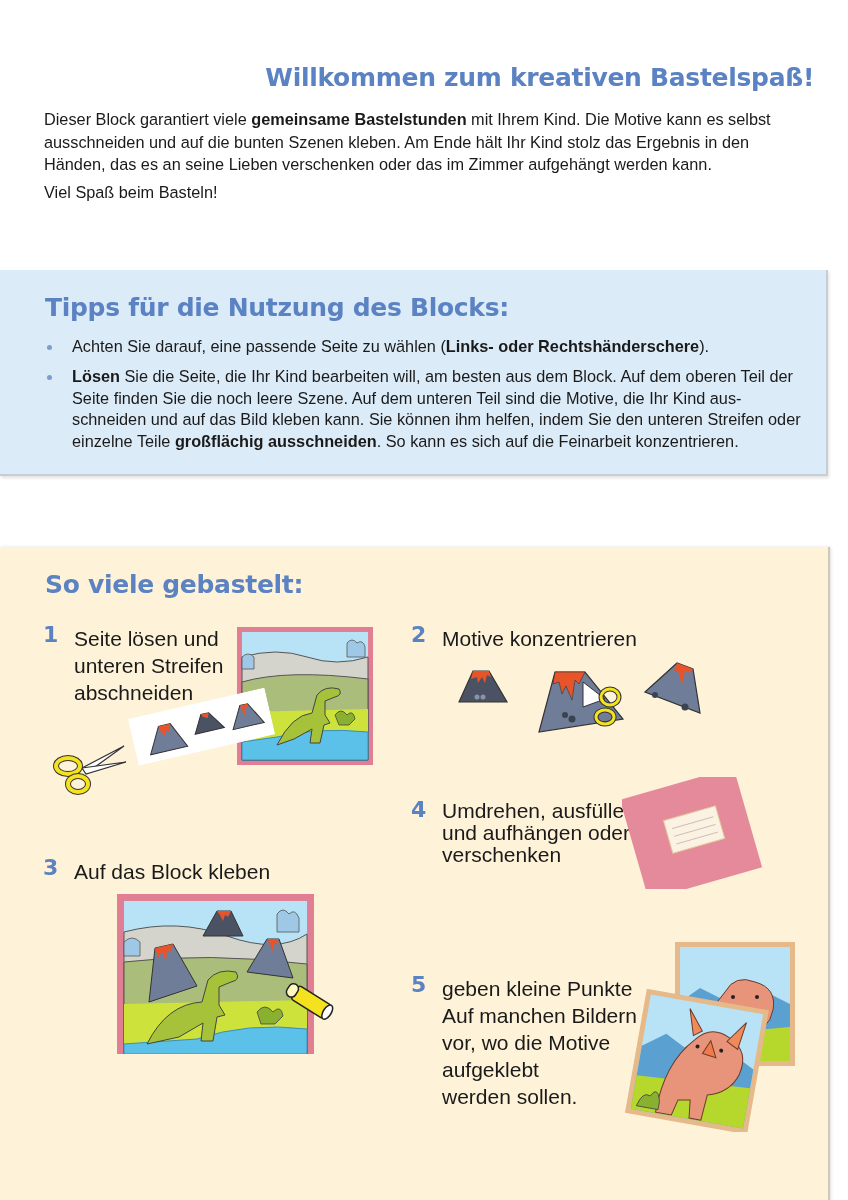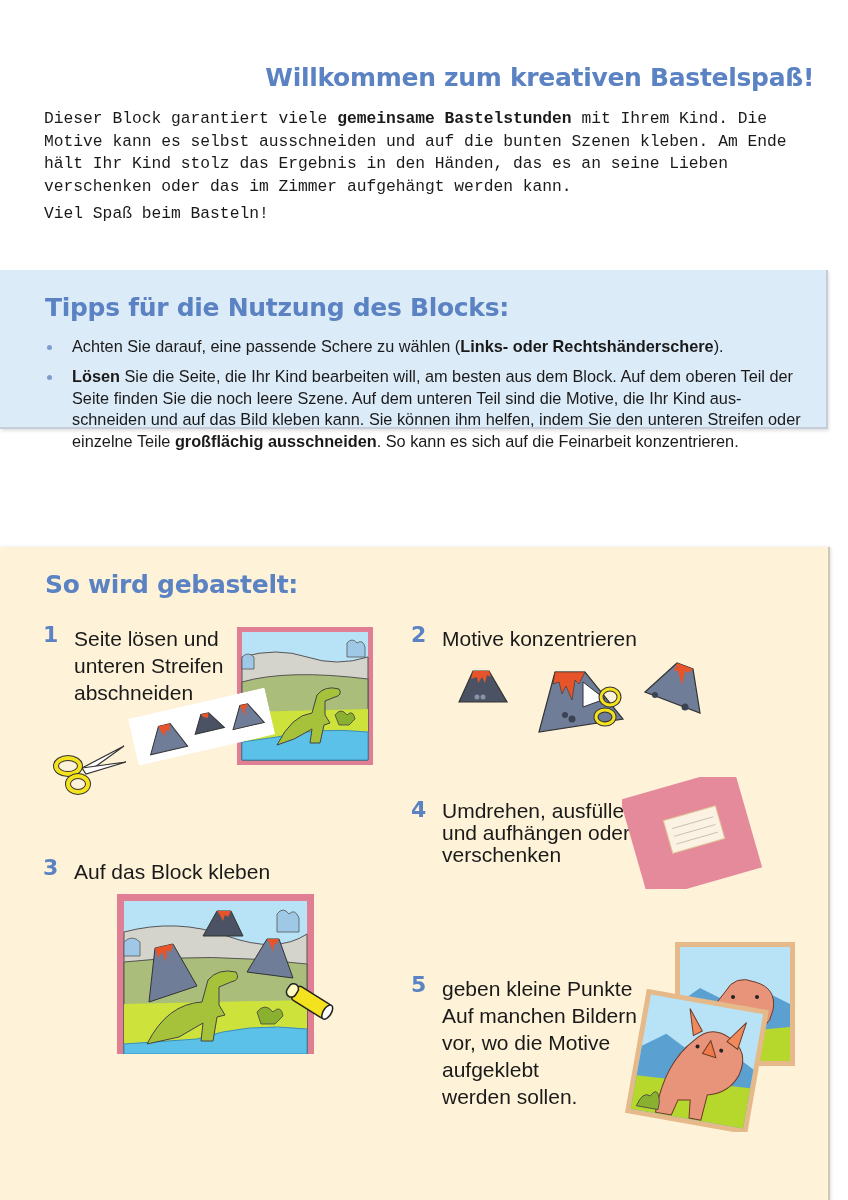--- a/index.html
+++ b/index.html
@@ -4,26 +4,26 @@
   <style>
     * { box-sizing: border-box; margin: 0; padding: 0; }
     html, body { width: 848px; height: 1200px; background: #ffffff; overflow: hidden; }
     body { position: relative; font-family: "DejaVu Sans", sans-serif; color: #1a1a1a; }
 
     .heading { font-family: "DejaVu Sans", sans-serif; font-weight: bold; color: #5b82c2; letter-spacing: -0.3px; }
 
     
     #intro { position: absolute; left: 44px; top: 58px; width: 770px; }
     #intro .heading { font-size: 25px; line-height: 40px; text-align: right; }
-    #intro p { font-family: Liberation Mono, monospace; font-size: 16.3px; line-height: 22.5px; margin-top: 10px; }
+    #intro p { font-family: Liberation Sans, sans-serif; font-size: 16.3px; line-height: 22.5px; margin-top: 10px; }
     #intro p.closing { margin-top: 5px; }
     b { font-weight: bold; }
 
     
-    #tips { position: absolute; left: 0; top: 270px; width: 828px; height: 159px; background: #dcebf8;
+    #tips { position: absolute; left: 0; top: 270px; width: 828px; height: 206px; background: #dcebf8;
             border-right: 2px solid #c5ced8; border-bottom: 2px solid #c5ced8; box-shadow: 1px 2px 3px rgba(0,0,0,0.12); }
     #tips .heading { position: absolute; left: 45px; top: 20px; font-size: 25px; line-height: 36px; }
     #tips ul { position: absolute; left: 45px; top: 66px; width: 760px; list-style: none; }
     #tips li { position: relative; padding-left: 27px; font-family: "Liberation Sans", sans-serif; font-size: 16.3px; line-height: 21.8px; margin-bottom: 8px; }
     #tips li .bullet { position: absolute; left: 2px; top: 9px; width: 5px; height: 5px; border-radius: 50%; background: #7e9ccd; }
 
     
     #craft { position: absolute; left: 0; top: 547px; width: 830px; height: 660px; background: #fef3d8;
              border-right: 2px solid #cfc8b6; box-shadow: 1px 0 3px rgba(0,0,0,0.12); }
     #craft > .heading { position: absolute; left: 45px; top: 20px; font-size: 25px; line-height: 36px; }
@@ -43,31 +43,31 @@
   <h1 class="heading">Willkommen zum kreativen Bastelspaß!</h1>
   <p><span>Dieser Block garantiert viele </span><b>gemeinsame Bastelstunden</b><span> mit Ihrem Kind. Die Motive kann es selbst ausschneiden und auf die bunten Szenen kleben. Am Ende hält Ihr Kind stolz das Ergebnis in den Händen, das es an seine Lieben verschenken oder das im Zimmer aufgehängt werden kann.</span></p>
   <p class="closing">Viel Spaß beim Basteln!</p>
 </section>
 
 <section id="tips">
   <h2 class="heading">Tipps für die Nutzung des Blocks:</h2>
   <ul>
     <li>
       <span class="bullet"></span>
-      <span>Achten Sie darauf, eine passende Schere zu wählen (</span><b>Links- oder Rechtshänderschere</b><span>).</span>
+      <span>Achten Sie darauf, eine passende Seite zu wählen (</span><b>Links- oder Rechtshänderschere</b><span>).</span>
     </li>
     <li>
       <span class="bullet"></span>
       <b>Lösen</b><span> Sie die Seite, die Ihr Kind bearbeiten will, am besten aus dem Block. Auf dem oberen Teil der Seite finden Sie die noch leere Szene. Auf dem unteren Teil sind die Motive, die Ihr Kind aus­schneiden und auf das Bild kleben kann. Sie können ihm helfen, indem Sie den unteren Streifen oder einzelne Teile </span><b>großflächig ausschneiden</b><span>. So kann es sich auf die Feinarbeit konzentrieren.</span>
     </li>
   </ul>
 </section>
 
 <section id="craft">
-  <h2 class="heading">So wird gebastelt:</h2>
+  <h2 class="heading">So viele gebastelt:</h2>
 
   <div class="step" style="left:43px; top:78px;">
     <span class="num">1</span>
     <div class="txt">
       <div>Seite lösen und</div>
       <div>unteren Streifen</div>
       <div>abschneiden</div>
     </div>
   </div>
 

